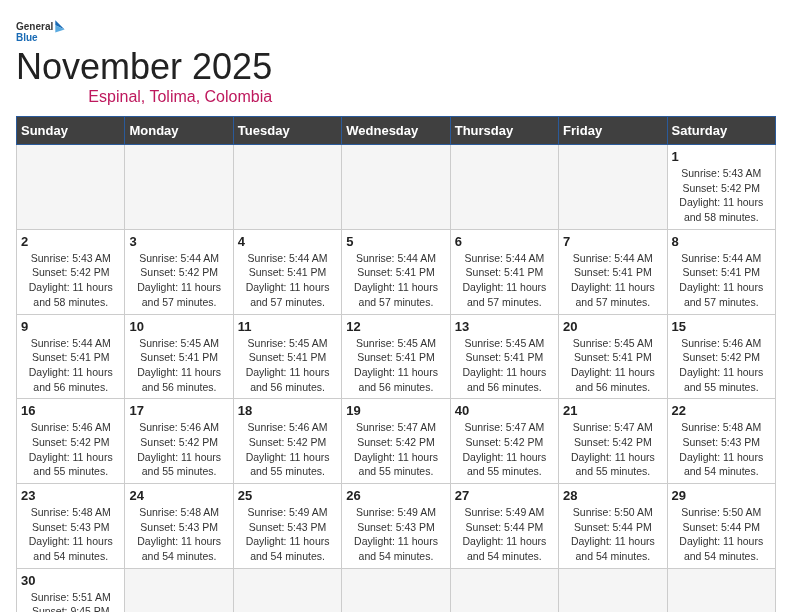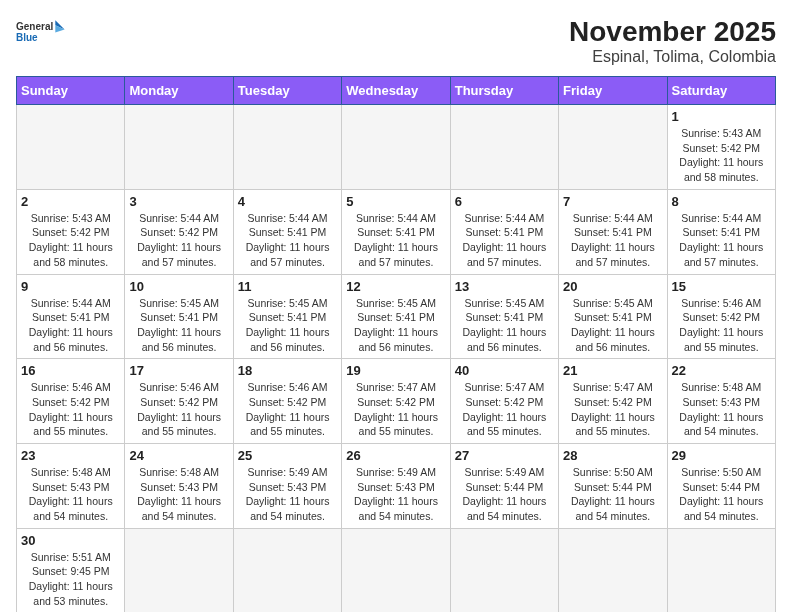--- a/index.html
+++ b/index.html
@@ -8,49 +8,50 @@
       background: #fff;
       width: 792px;
       min-height: 612px;
       padding: 16px;
     }
     .header-section {
       display: flex;
       justify-content: space-between;
       align-items: flex-start;
       margin-bottom: 10px;
+      flex-direction: column;
     }
     .logo-area {
       display: flex;
       flex-direction: column;
       align-items: flex-start;
     }
     .logo-icon {
       width: 50px;
       height: 30px;
     }
     .title-area {
       text-align: right;
     }
     .month-title {
-      font-size: 28px;
-      font-weight: bold;
+      font-size: 36px;
+      font-weight: normal;
       color: #222;
     }
     .location-title {
       font-size: 16px;
-      color: #404040;
+      color: #be185d;
     }
     .calendar {
       width: 100%;
       border-collapse: collapse;
       border: 1px solid #ccc;
     }
     .calendar th {
-      background: #8b5cf6;
+      background: #404040;
       color: #fff;
       padding: 6px 4px;
       font-size: 13px;
       border: 1px solid #2a5a9a;
       text-align: left;
     }
     .calendar td {
       border: 1px solid #ccc;
       vertical-align: top;
       padding: 4px;

